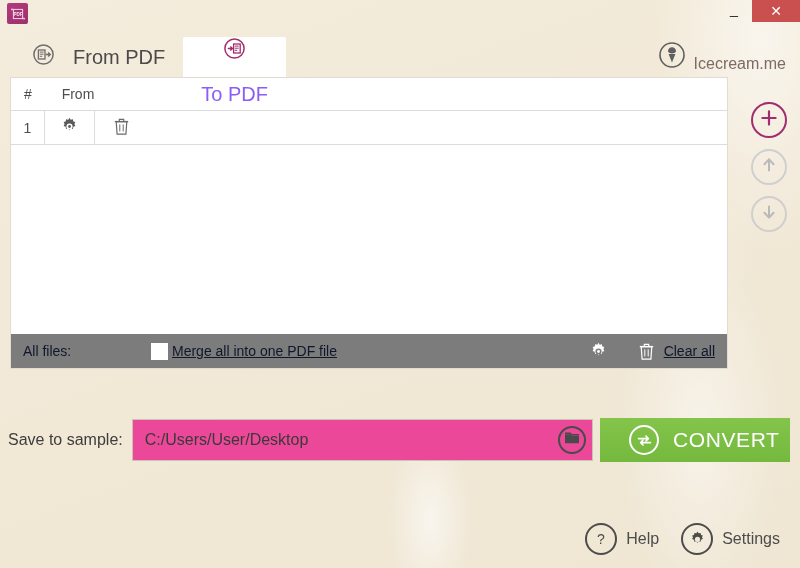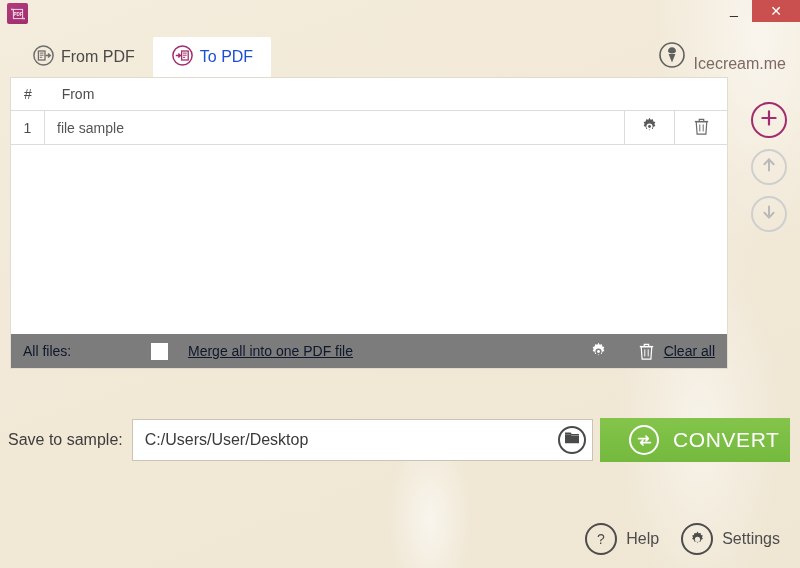--- a/index.html
+++ b/index.html
@@ -93,31 +93,32 @@
     height: 47px;
     display: flex;
     align-items: flex-end;
     padding-left: 14px;
     position: relative;
   }
   .tab {
     height: 40px;
     display: flex;
     align-items: center;
-    gap: 6px;
+    gap: 18px;
     padding: 0 18px;
     cursor: pointer;
-    font-size: 16px;
+    font-size: 20px;
     color: #4a4a4a;
     border-radius: 2px 2px 0 0;
     background: transparent;
   }
   .tab.active {
     background: #ffffff;
-    color: #1d4ed8;
+    color: #8b5cf6;
+    flex-direction: column;
   }
   .tab .tab-ico { flex: none; display: block; }
 
   #brand {
     position: absolute;
     right: 14px;
     bottom: 4px;
     display: flex;
     align-items: flex-end;
     gap: 8px;
@@ -202,21 +203,21 @@
   }
   #all-files-label { width: 128px; flex: none; }
   #merge-checkbox {
     width: 17px; height: 17px;
     background: #ffffff;
     border: 1px solid #ffffff;
     flex: none;
     cursor: pointer;
   }
   #merge-label {
-    margin-left: 20px;
+    margin-left: 4px;
     text-decoration: underline;
     cursor: pointer;
   }
   #footer-spacer { flex: 1; }
   #footer-gear { margin-right: 30px; cursor: pointer; display: flex; }
   #footer-trash { margin-right: 9px; cursor: pointer; display: flex; }
   #clear-all {
     text-decoration: underline;
     cursor: pointer;
   }
@@ -250,21 +251,21 @@
   }
   #save-label {
     font-size: 16px;
     color: #3d3d3d;
     margin-right: 9px;
     white-space: nowrap;
   }
   #folder-field {
     flex: 1;
     height: 42px;
-    background: #ffffff;
+    background: #ec4899;
     border: 1px solid #c9c4b8;
     display: flex;
     align-items: center;
     padding: 0 6px 0 12px;
     margin-right: 7px;
   }
   #folder-path {
     flex: 1;
     font-size: 16px;
     color: #3a3a3a;
@@ -405,21 +406,20 @@
       <div id="table-head">
         <div class="col-num">#</div>
         <div class="col-from">From</div>
         <div class="col-gear"></div>
         <div class="col-trash"></div>
       </div>
 
       <div id="table-body">
         <div class="file-row">
           <div class="col-num">1</div>
-          <div class="col-name">file sample</div>
           <div class="col-gear icon-btn">
             <span>
               <svg width="19" height="19" viewBox="0 0 19 19">
                 <path fill="#5a5a5a" d="M9.5 0.8l1.2 1.9 2.2-.5.4 2.2 2.1.7-1 2 1 2-2.1.7-.4 2.2-2.2-.5-1.2 1.9-1.2-1.9-2.2.5-.4-2.2-2.1-.7 1-2-1-2 2.1-.7.4-2.2 2.2.5z"></path>
                 <circle cx="9.5" cy="9.5" r="3.1" fill="#ffffff"></circle>
                 <circle cx="9.5" cy="9.5" r="1.4" fill="#5a5a5a"></circle>
               </svg>
             </span>
           </div>
           <div class="col-trash icon-btn">

